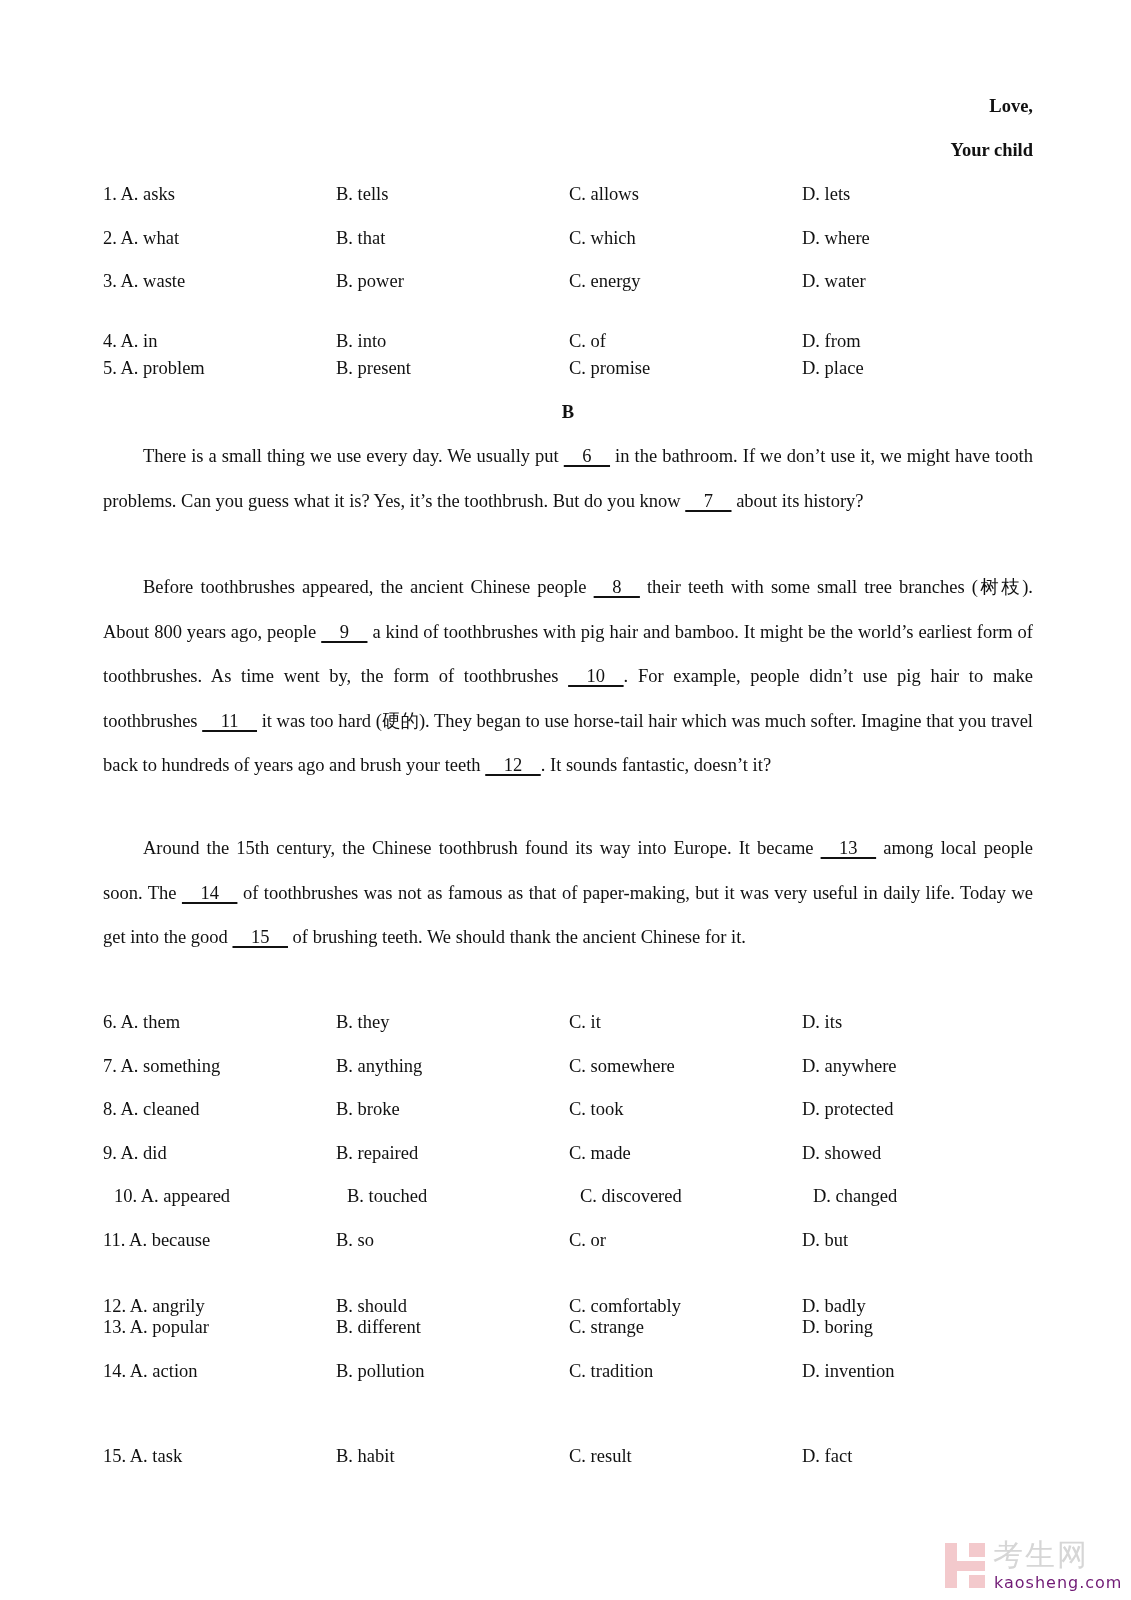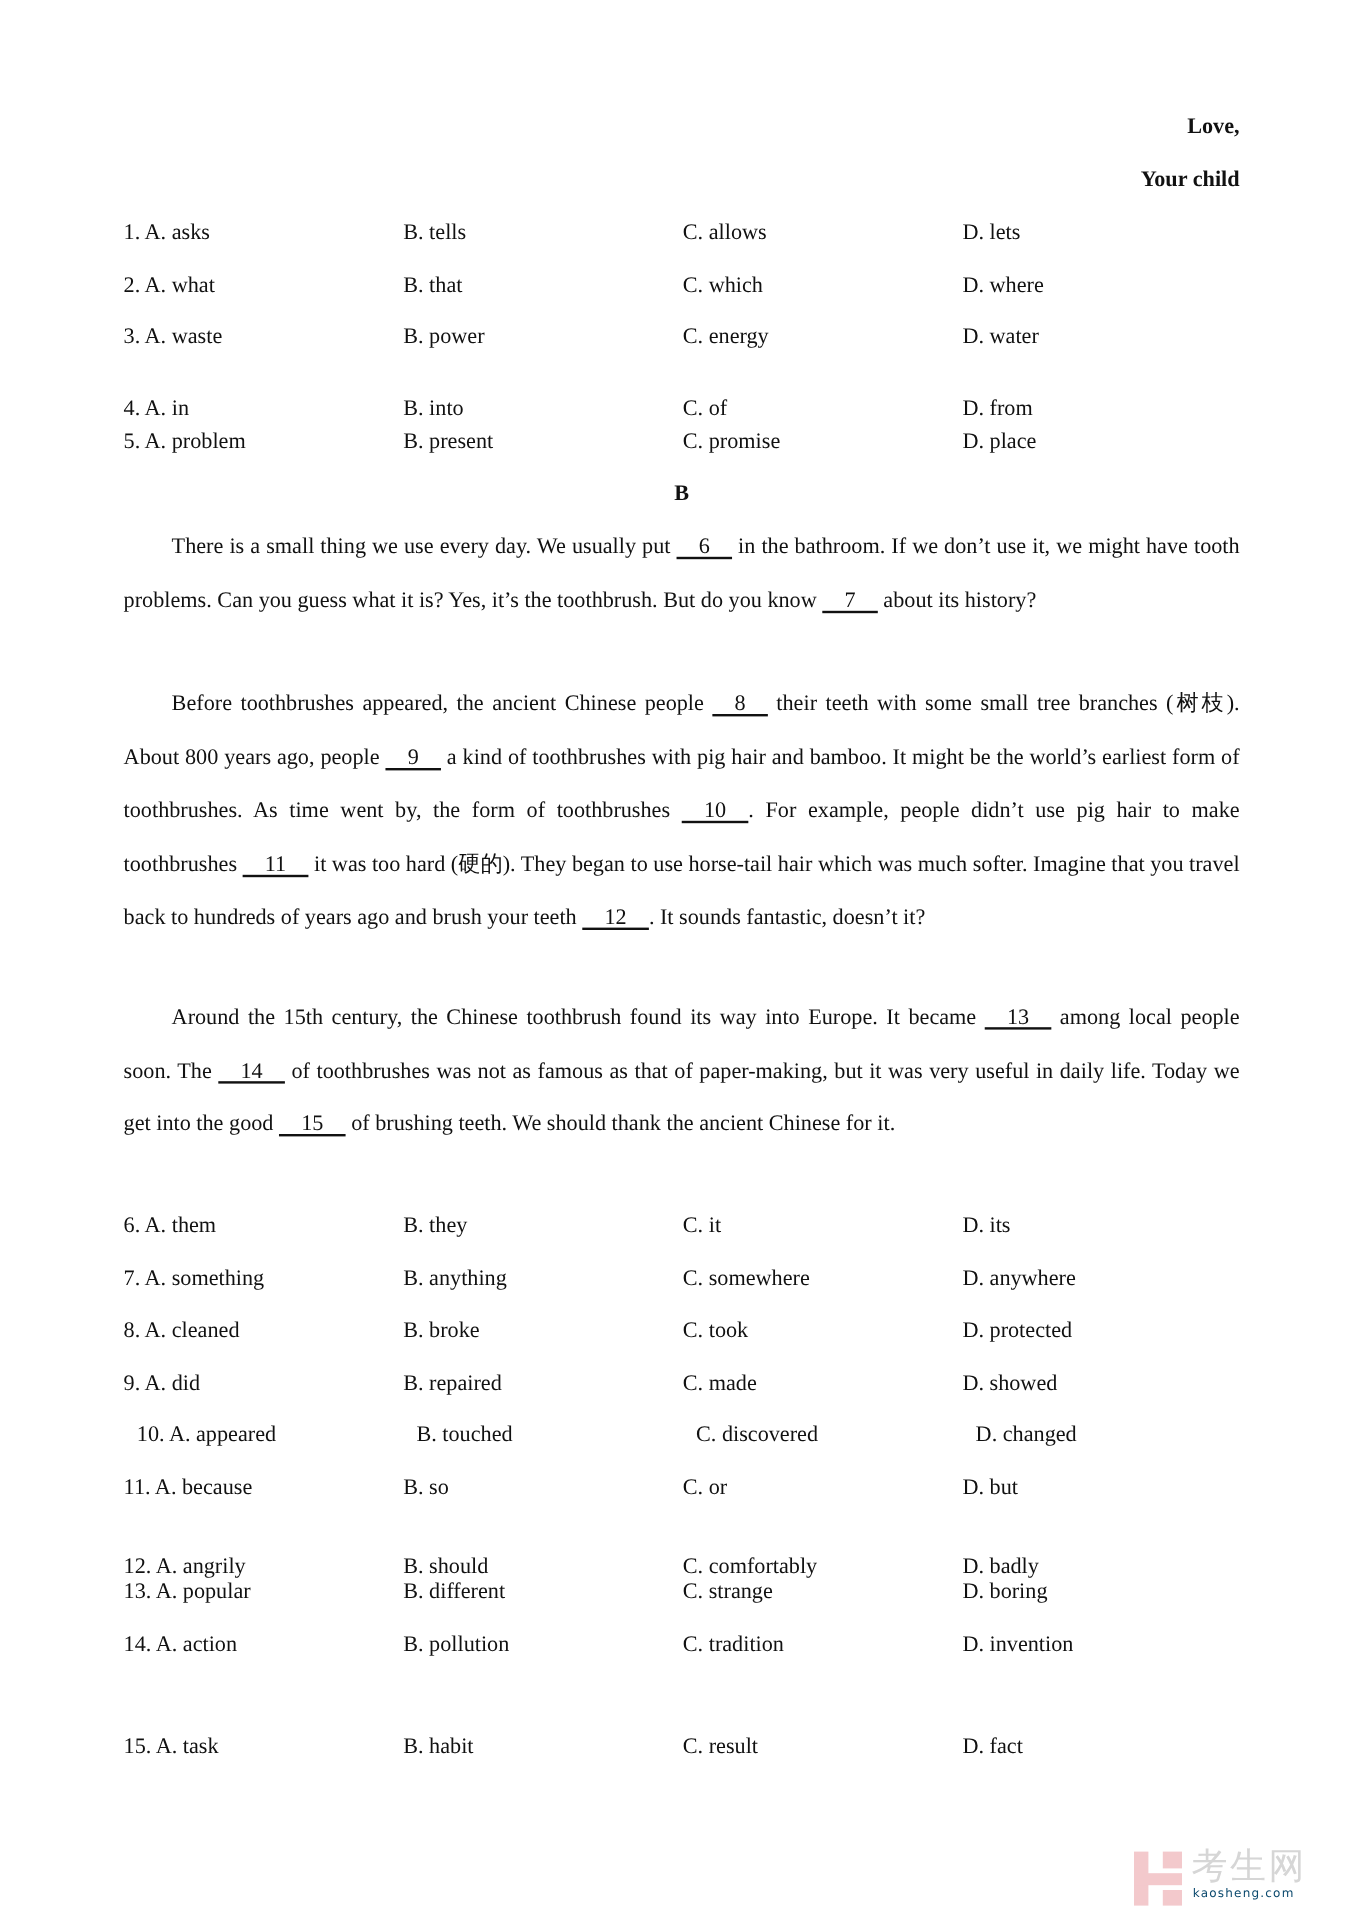--- a/index.html
+++ b/index.html
@@ -11,21 +11,21 @@
   .opt-row span { position: absolute; top: 0; white-space: nowrap; }
   .c0 { left: 0; } .c1 { left: 233px; } .c2 { left: 466px; } .c3 { left: 699px; }
   .section-title { position: absolute; left: 0; width: 930px; text-align: center; font-weight: bold; }
   .para { position: absolute; left: 0; width: 930px; line-height: 44.5px; text-align: justify; text-align-last: left; }
   .indent { text-indent: 40px; }
   .blank { display: inline-block; text-decoration: underline; text-underline-offset: 3px; text-decoration-thickness: 1.5px; white-space: pre; text-indent: 0; }
   .watermark { position: absolute; left: 945px; top: 1535px; width: 180px; height: 55px; }
   .wm-logo { position: absolute; left: 0; top: 8px; width: 40px; height: 45px; }
   .wm-logo div { position: absolute; background: #f3c9cc; }
   .wm-cn { position: absolute; left: 48px; top: 0; font-family: "DejaVu Sans", sans-serif; font-size: 30px; color: #d6d6d6; letter-spacing: 2px; }
-  .wm-en { position: absolute; left: 49px; top: 38px; font-family: "DejaVu Sans", sans-serif; font-size: 10px; color: #0c4a6e; letter-spacing: 1px; }
+  .wm-en { position: absolute; left: 49px; top: 38px; font-family: "DejaVu Sans", sans-serif; font-size: 16px; color: #701a75; letter-spacing: 1px; }
 </style>
 </head>
 <body>
 
 <div class="page">
   <div class="sign" style="top:96px">Love,</div>
   <div class="sign" style="top:140px">Your child</div>
 
   <div id="qa">
       <div class="opt-row" style="top: 184px; text-align: center;">

